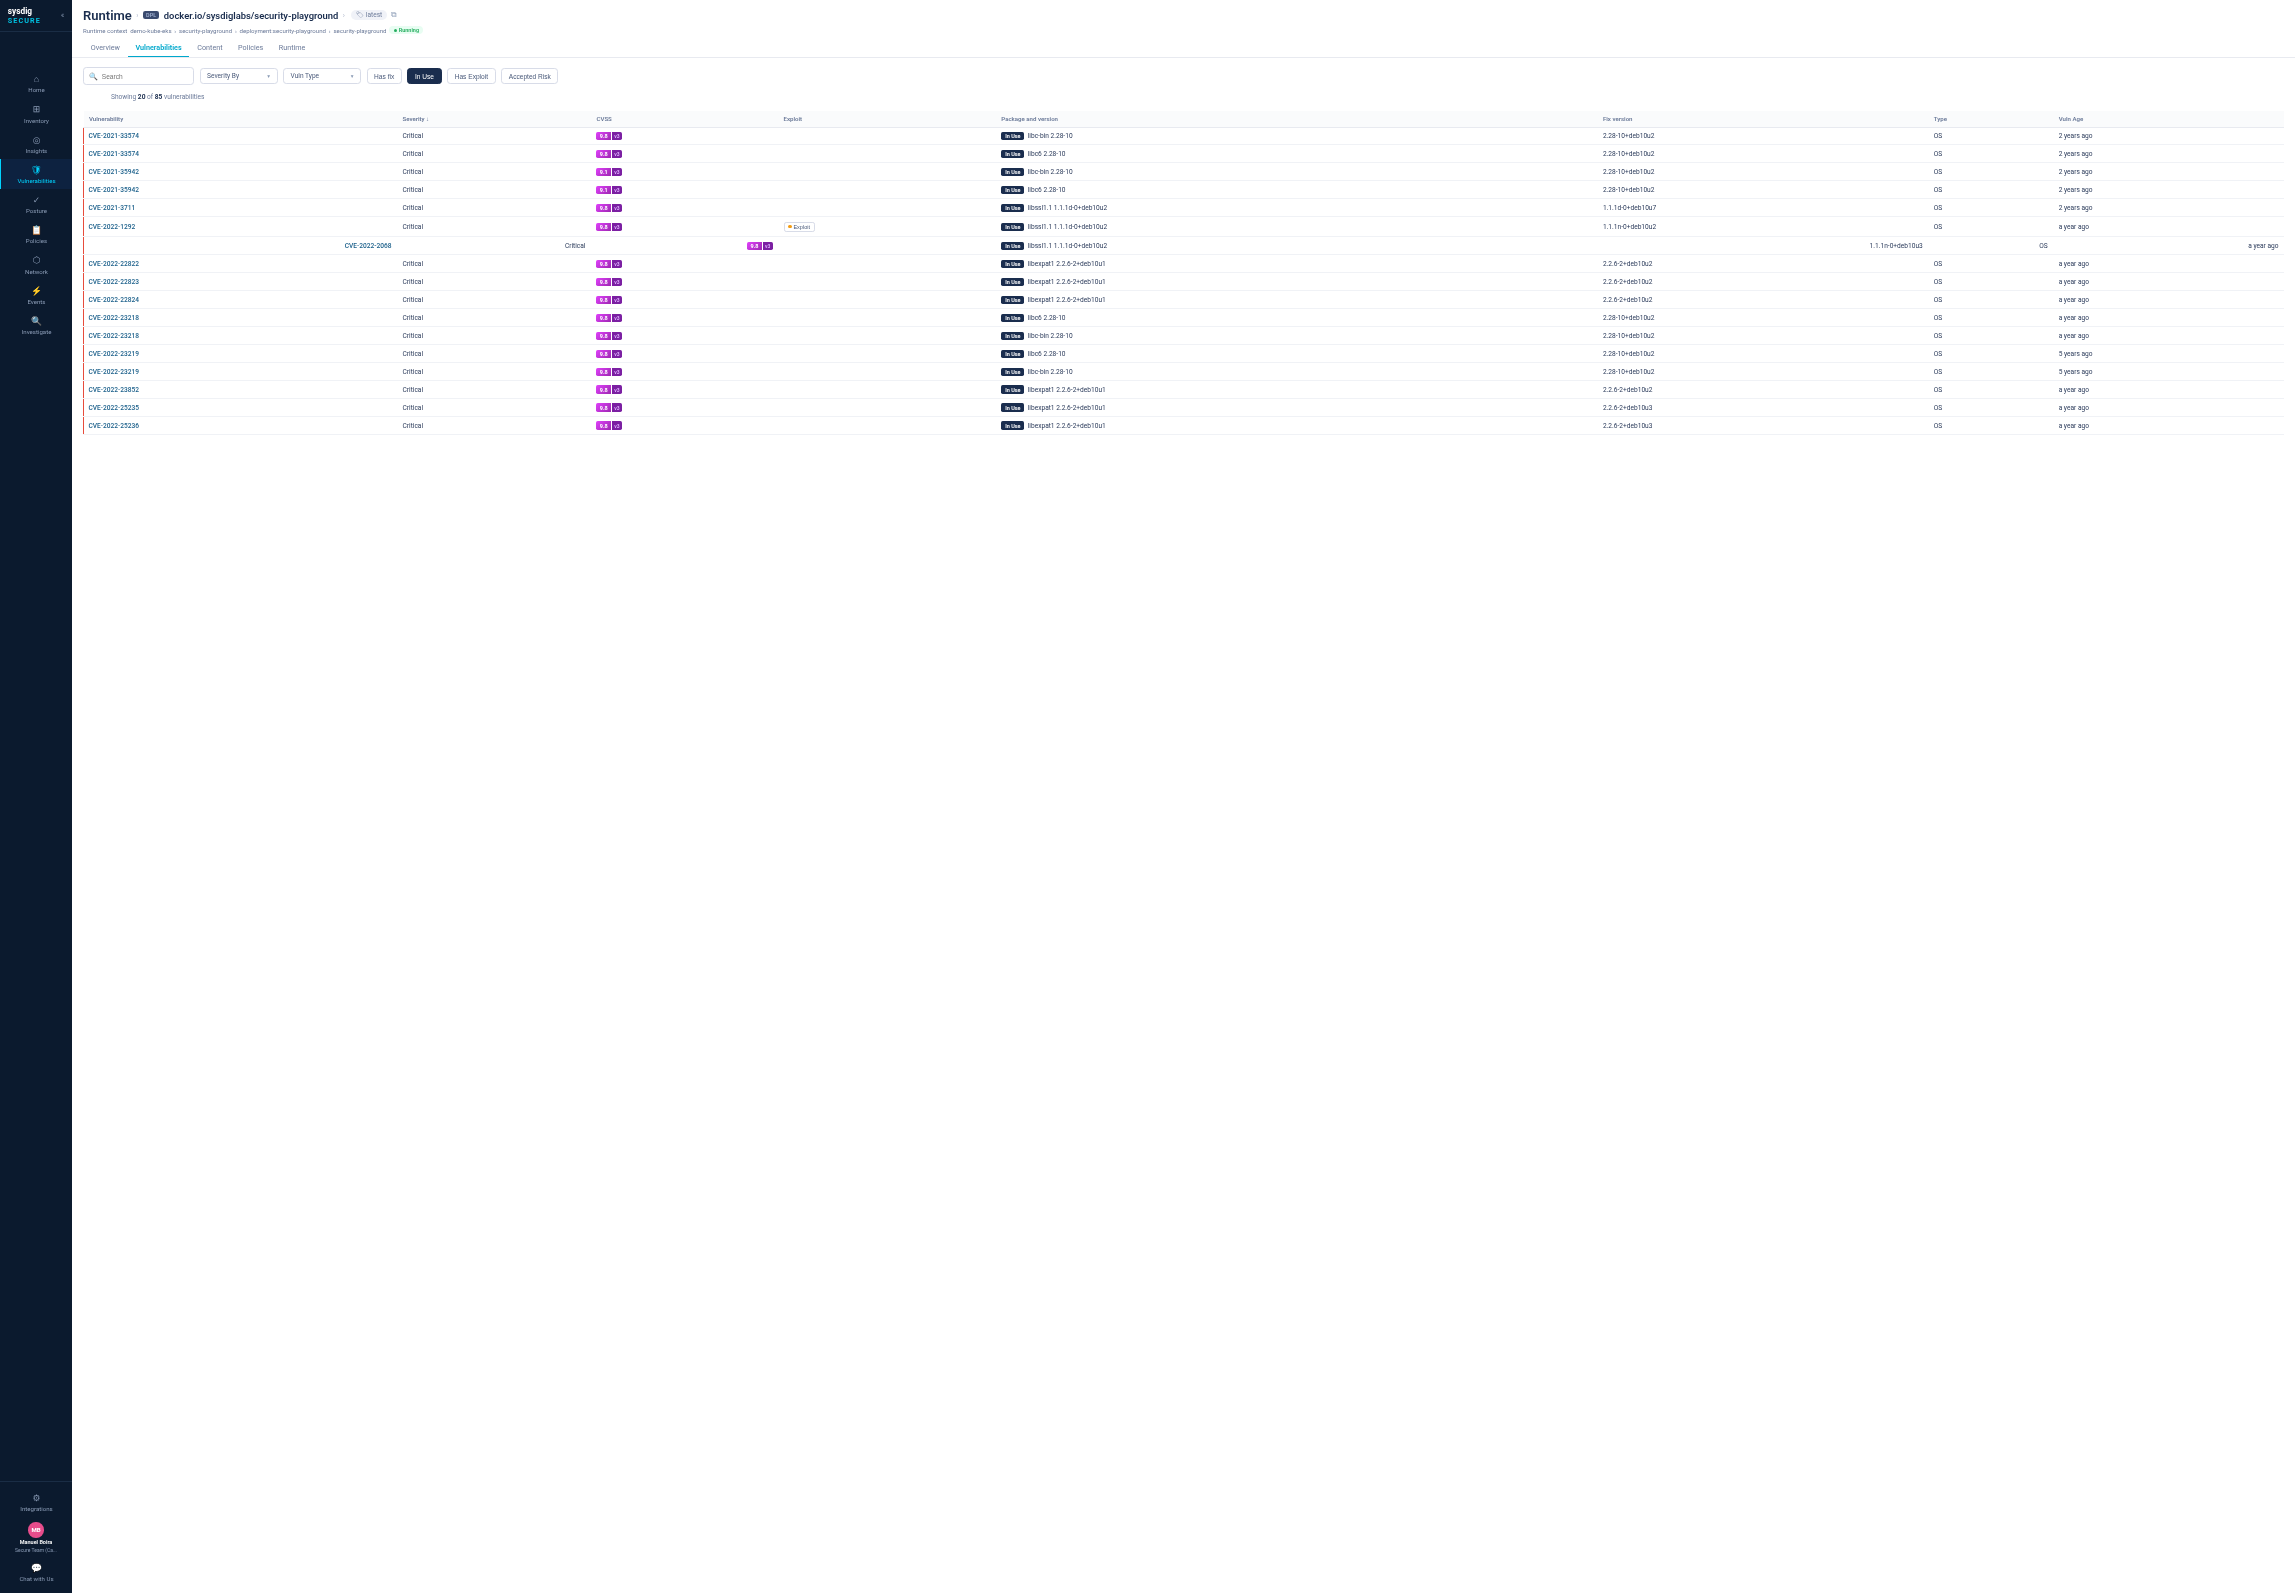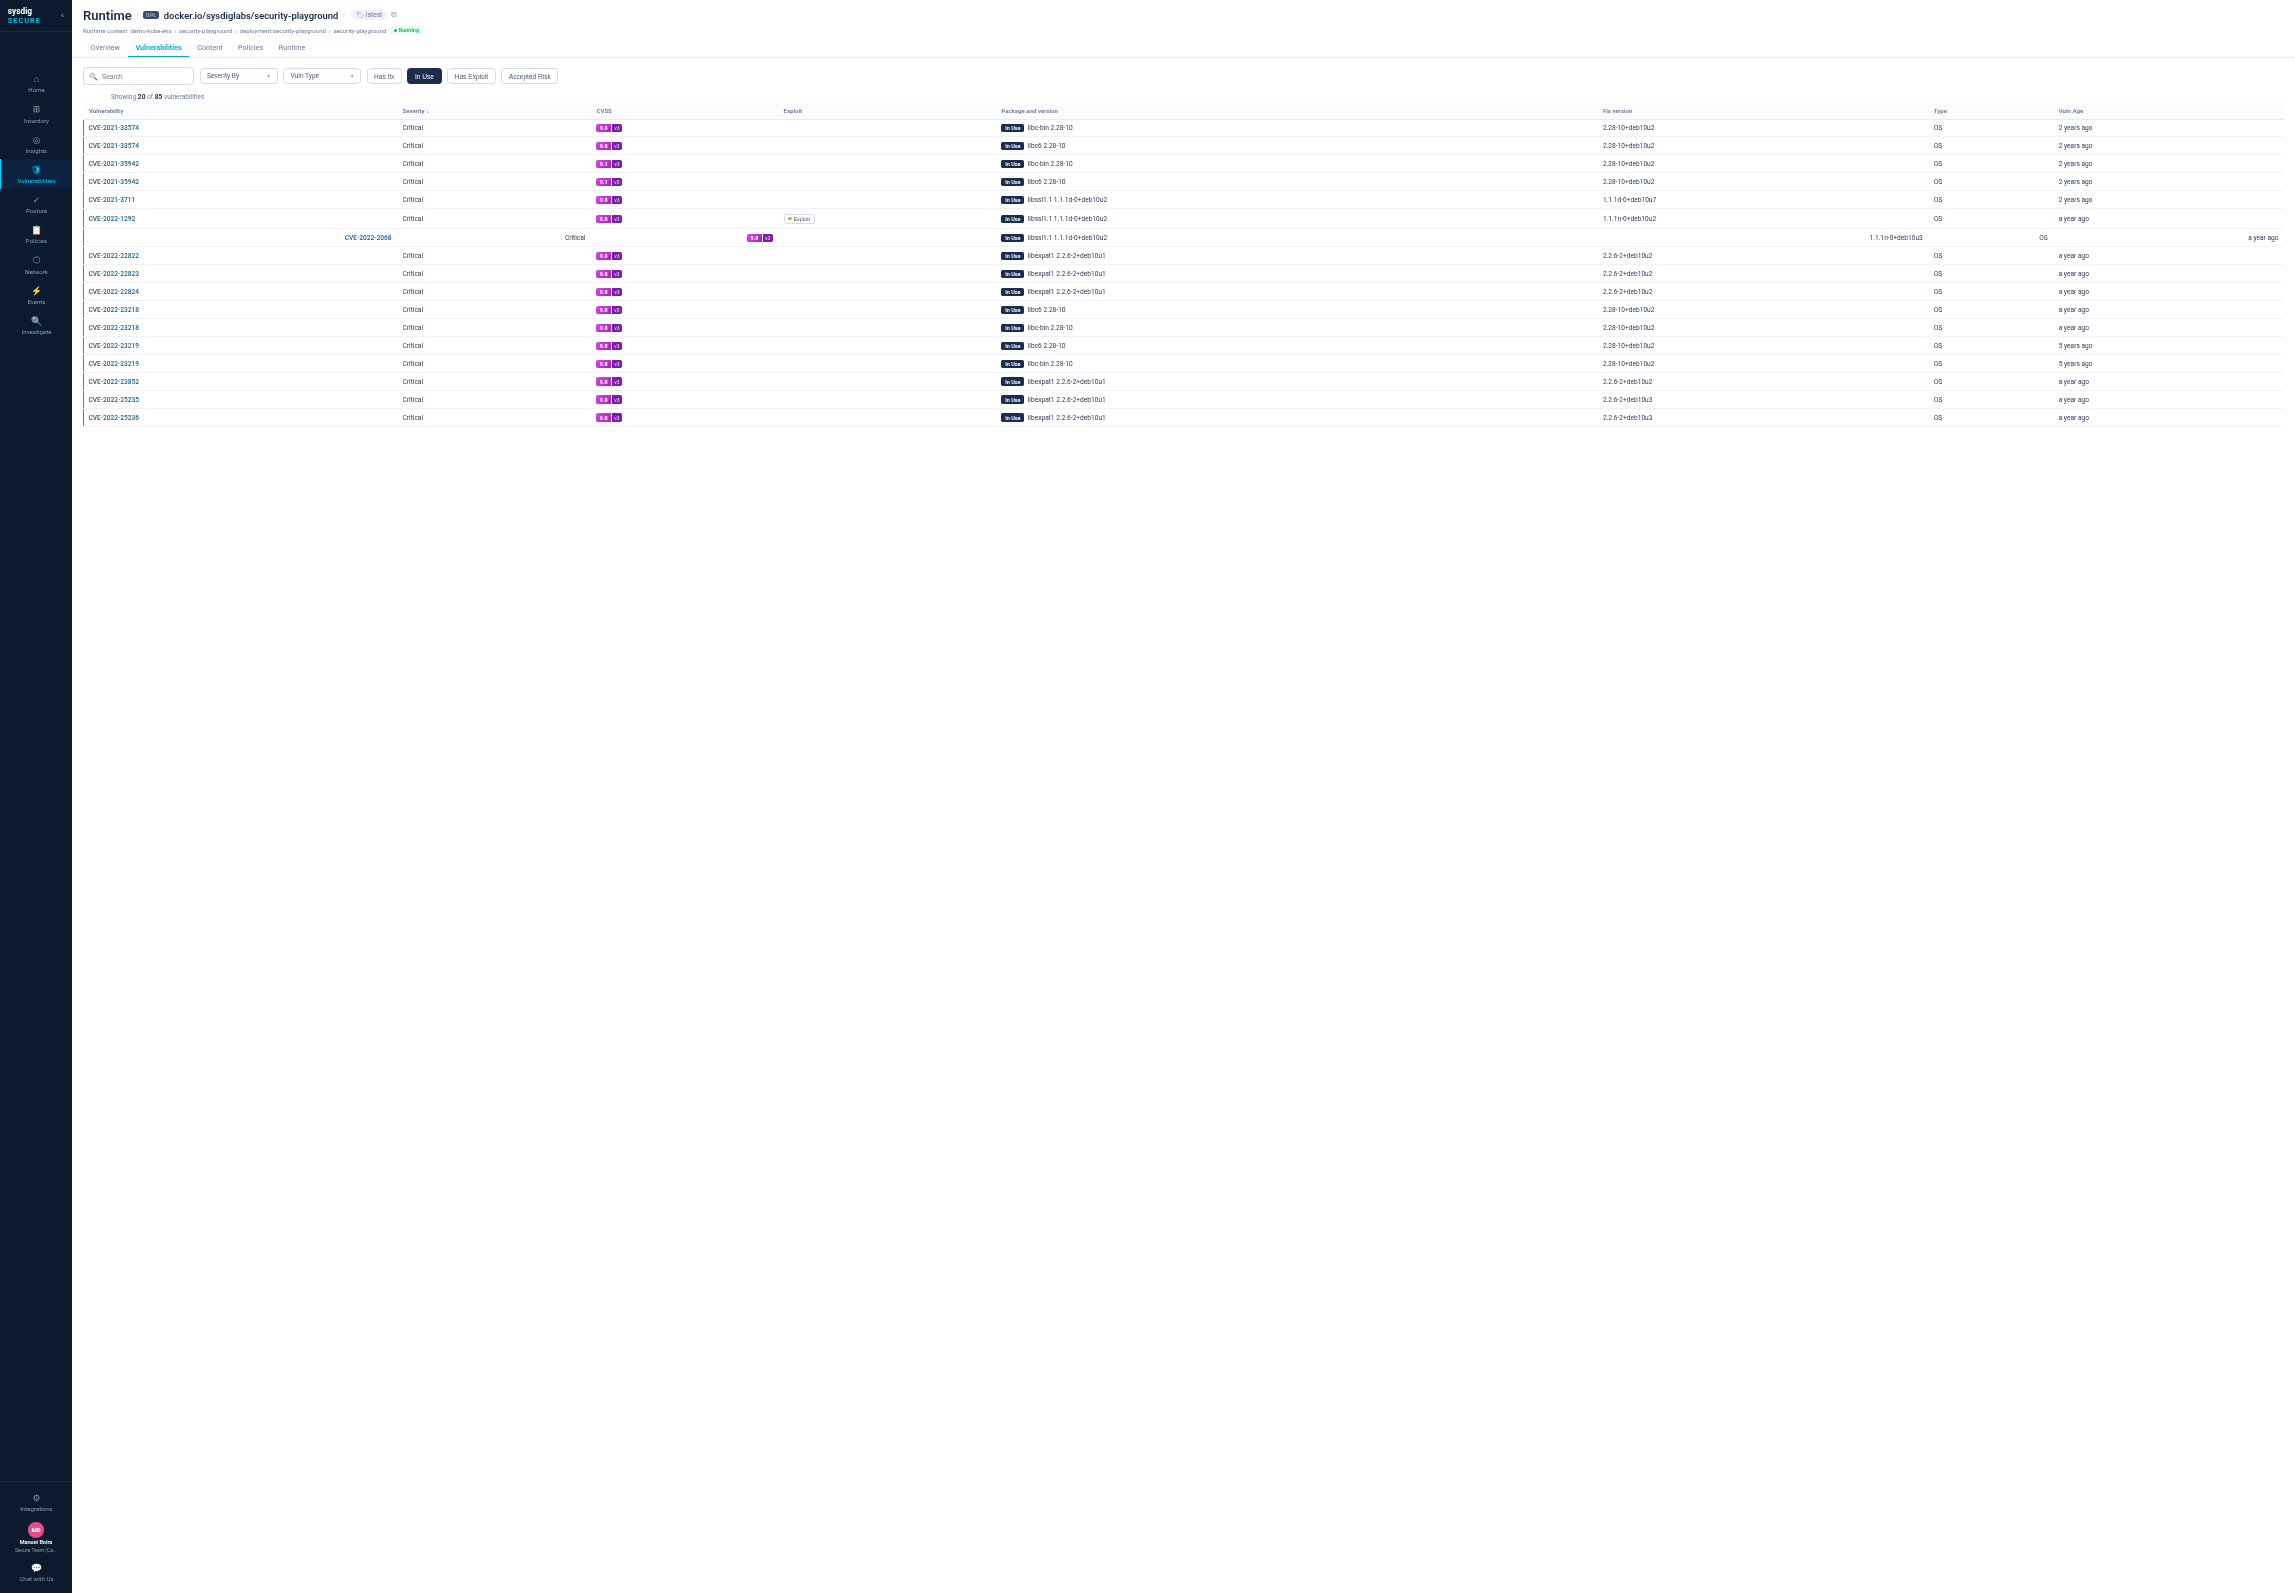--- a/index.html
+++ b/index.html
@@ -45,21 +45,21 @@
     
     .content { flex: 1; overflow-y: auto; padding: 8.9px 11px; }
     .filters-row { display: flex; align-items: center; gap: 5.5px; margin-bottom: 7.8px; flex-wrap: wrap; }
     .search-box { display: flex; align-items: center; gap: 3.3px; border: 0.6px solid #d8dce8; border-radius: 3.3px; padding: 3.3px 5.5px; background: #fff; width: 111px; }
     .search-box input { border: none; outline: none; font-size: 6.6px; color: #1a2d4e; background: transparent; width: 100%; }
     .search-icon { color: #8a9bb5; font-size: 7.2px; }
     .dropdown-btn { display: flex; align-items: center; gap: 3.3px; border: 0.6px solid #d8dce8; border-radius: 3.3px; padding: 3.3px 6.6px; background: #fff; cursor: pointer; font-size: 6.6px; color: #4a5a7a; min-width: 78px; }
     .dropdown-btn .arrow { margin-left: auto; color: #8a9bb5; font-size: 5.5px; }
     .filter-btn { padding: 3.3px 6.6px; border-radius: 3.3px; font-size: 6.6px; cursor: pointer; border: 0.6px solid #d8dce8; background: #fff; color: #4a5a7a; }
     .filter-btn.active { background: #1a2d4e; color: #fff; border-color: #1a2d4e; }
-    .results-count { font-size: 6.6px; color: #6b7a99; margin-bottom: 2px; padding-left: 28px; }
+    .results-count { font-size: 6.6px; color: #6b7a99; margin-bottom: 10px; padding-left: 28px; }
     .results-count strong { color: #1a2d4e; }
 
     
     .vuln-table { width: 100%; border-collapse: collapse; }
     .vuln-table th { padding: 4.4px 5.5px; text-align: left; font-size: 6.1px; color: #6b7a99; font-weight: 600; border-bottom: 0.6px solid #e8eaf0; background: #fafbfc; text-transform: none; }
     .vuln-table td { padding: 4.4px 5.5px; font-size: 6.6px; color: #2a3a5a; border-bottom: 0.6px solid #f0f2f6; vertical-align: middle; }
     .cve-link { color: #1a5f8a; font-weight: 500; text-decoration: none; }
     .severity-critical { color: #d63031; font-size: 6.6px; }
     .cvss-badge { display: inline-flex; align-items: center; gap: 1.1px; }
     .cvss-score { background: linear-gradient(135deg, #e040fb, #9c27b0); color: #fff; font-size: 5.5px; font-weight: 700; padding: 1.1px 3.3px; border-radius: 1.7px 0 0 1.7px; }

